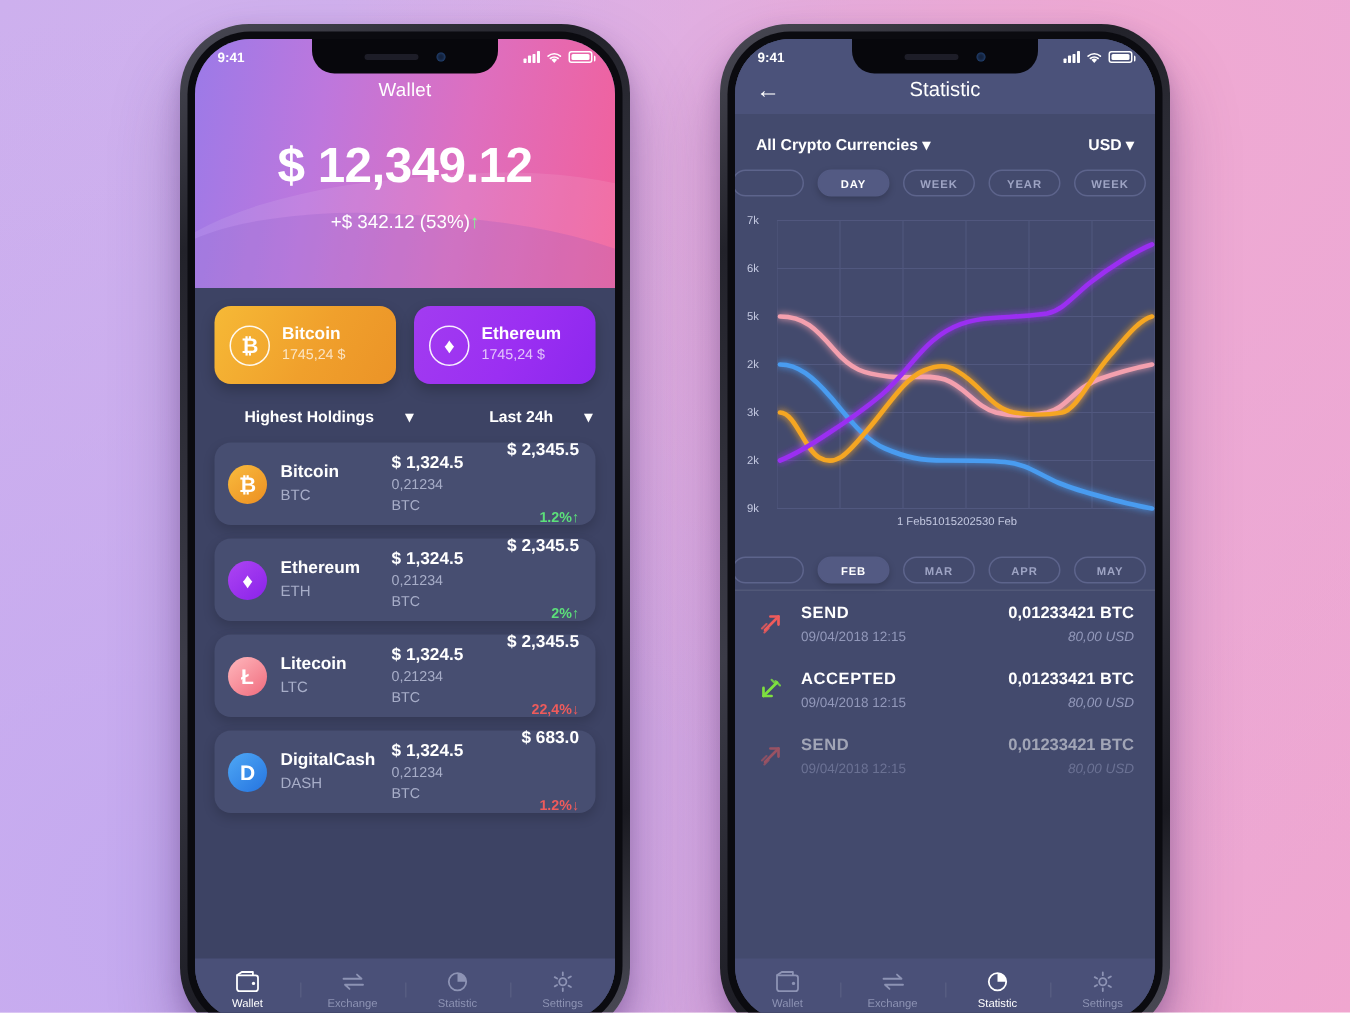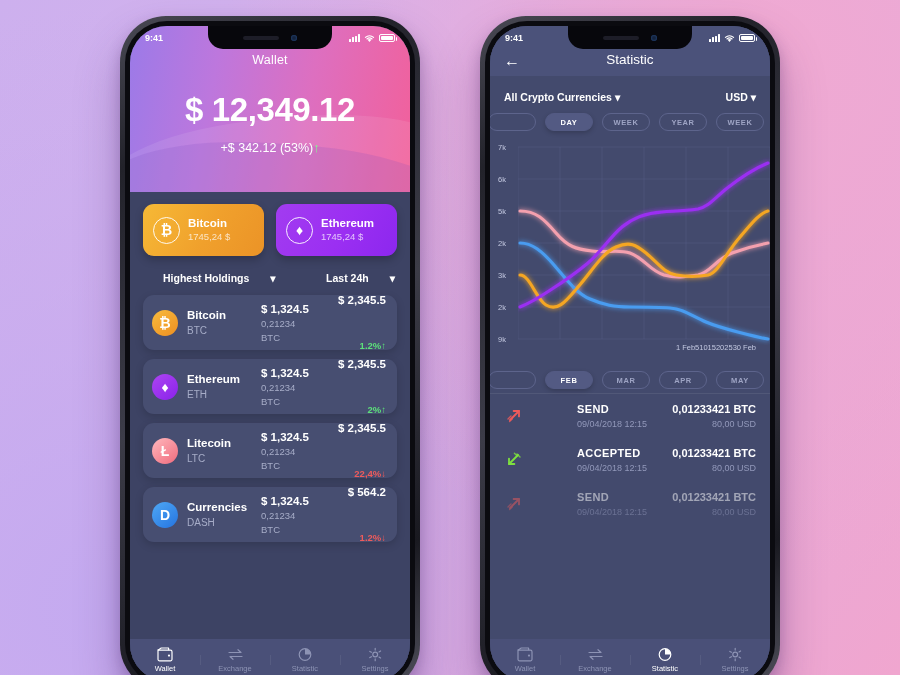--- a/index.html
+++ b/index.html
@@ -149,32 +149,32 @@
 
   .pillrow { display:flex; gap:9px; padding:8px 0 0 0; margin-left:-16px; }
   .pill { height:18px; border-radius:10px; border:1px solid #5d648c;
           color:#9ea4c4; font-size:7.5px; font-weight:bold; letter-spacing:.6px;
           display:flex; align-items:center; justify-content:center; flex:none; width:48px; }
   .pill.active { background:#535a83; border-color:#535a83; color:#fff;
                  box-shadow:0 2px 5px rgba(0,0,0,.2); }
 
   .chart-wrap { position:relative; margin:10px 8px 0 4px; height:218px; }
   .ylab { position:absolute; left:4px; color:#c3c8e0; font-size:7.5px; transform:translateY(-50%); }
-  .xlabs { display:flex; justify-content:flex-end; padding:2px 6px 0 26px;
+  .xlabs { display:flex; justify-content:center; padding:2px 6px 0 26px;
            color:#c3c8e0; font-size:7.5px; }
 
   .txrow { display:flex; align-items:center; padding:7px 14px; gap:10px; }
   .txrow.sep { border-top:1px solid rgba(255,255,255,.08); }
   .txrow .ic { width:20px; flex:none; display:flex; align-items:center; justify-content:center; }
-  .txrow .mid { flex:1;margin-left:43px; }
+  .txrow .mid { flex:1; }
   .txrow .mid .t { color:#fff; font-size:11px; font-weight:bold; letter-spacing:.4px; line-height:1.5; }
   .txrow .mid .d { color:#9298ba; font-size:9px; line-height:1.5; }
   .txrow .rt { text-align:right; }
   .txrow .rt .t { color:#fff; font-size:11px; font-weight:bold; line-height:1.5; }
-  .txrow .rt .d { color:#9298ba; font-size:9px; line-height:1.5; }
+  .txrow .rt .d { color:#9298ba; font-size:9px; line-height:1.5;font-style:italic; }
   .txrow.fade { opacity:.5; }
   .tx-list { flex:1; overflow:hidden; padding-top:4px; }
 </style>
 </head>
 <body>
 
 <div class="phone left">
   <div class="frame">
     <div class="frame-inner">
       <div class="screen">
@@ -286,29 +286,29 @@
               </div>
               <div class="cr-end">
                 <div class="a">$ 2,345.5</div>
                 <div class="c down"><span>22,4%</span><span>↓</span></div>
               </div>
             </div>
 
             <div class="coin-row">
               <div class="coin-ic ic-dash">D</div>
               <div class="cr-name">
-                <div class="n">Currencies</div>
+                <div class="n">DigitalCash</div>
                 <div class="s">DASH</div>
               </div>
               <div class="cr-mid">
                 <div class="a">$ 1,324.5</div>
                 <div class="b">0,21234 BTC</div>
               </div>
               <div class="cr-end">
-                <div class="a">$ 564.2</div>
+                <div class="a">$ 683.0</div>
                 <div class="c down"><span>1.2%</span><span>↓</span></div>
               </div>
             </div>
 
           </div>
 
           <div class="tabbar">
             <div class="tab active">
               <svg width="17" height="15" viewBox="0 0 17 15">
                 <path d="M2 3.2h11.4a1.6 1.6 0 0 1 1.6 1.6v7.4a1.6 1.6 0 0 1-1.6 1.6H2.6A1.6 1.6 0 0 1 1 12.2V3.2Z" fill="none" stroke="currentColor" stroke-width="1.2"></path>

